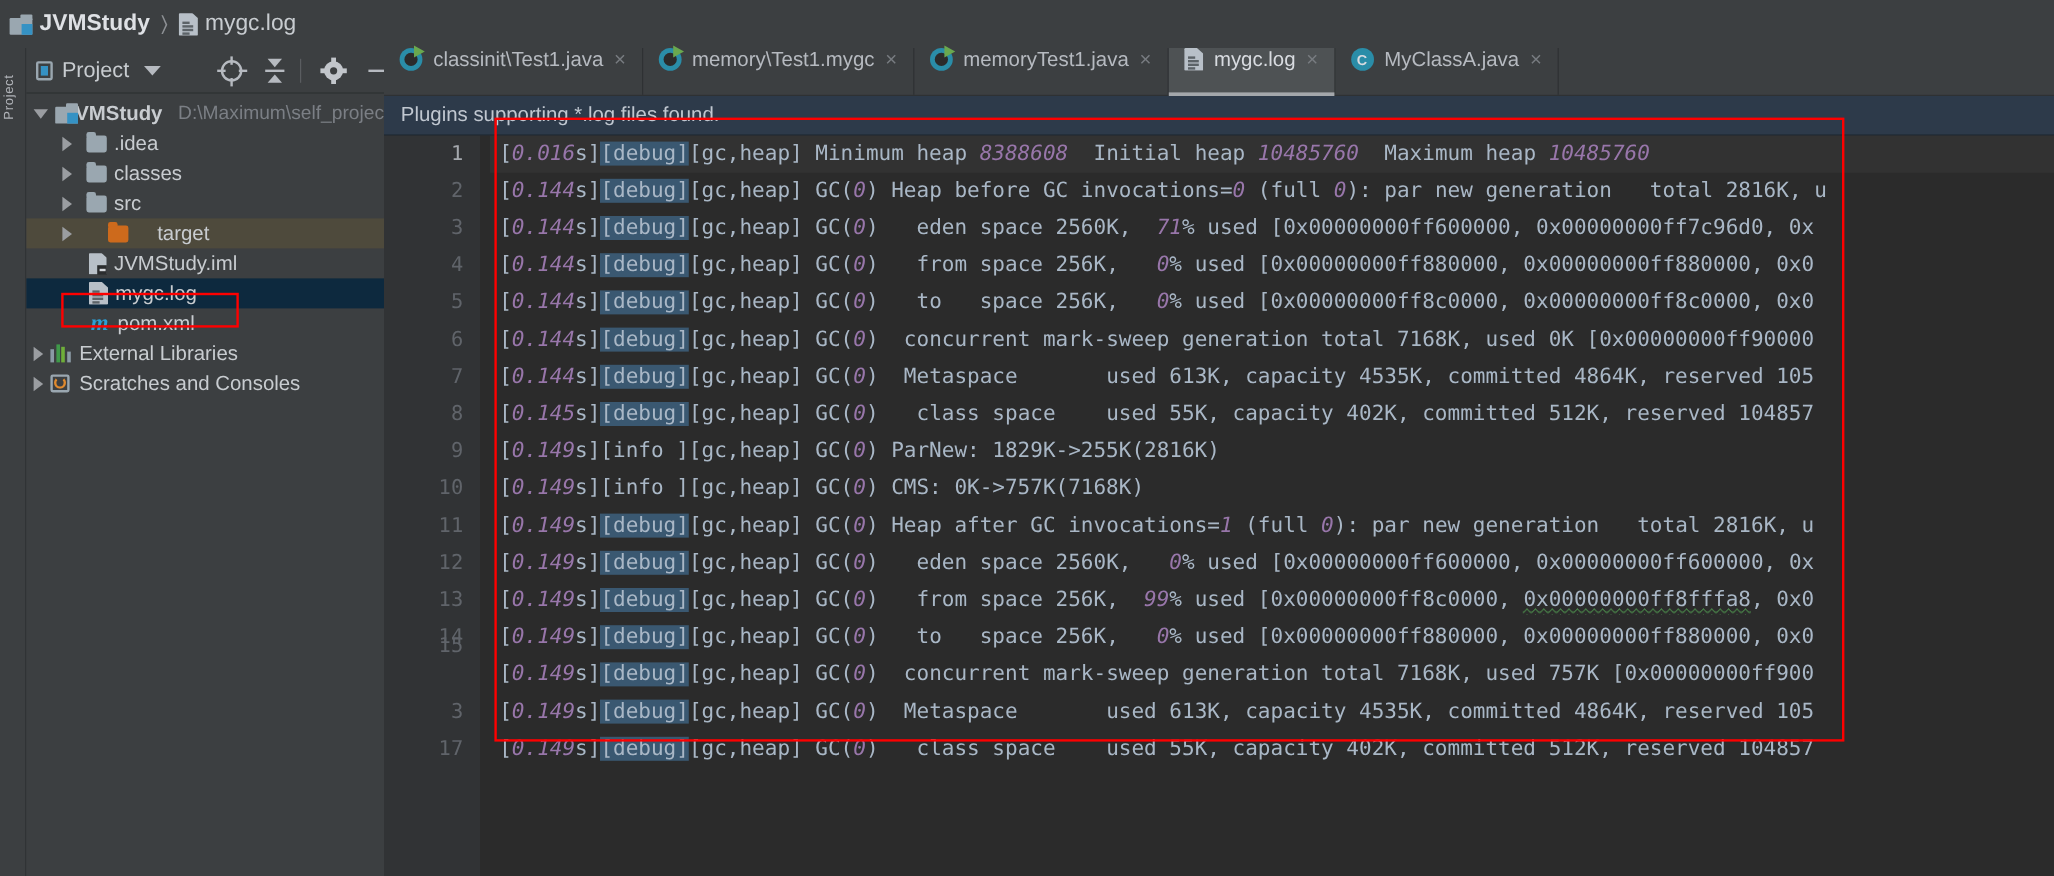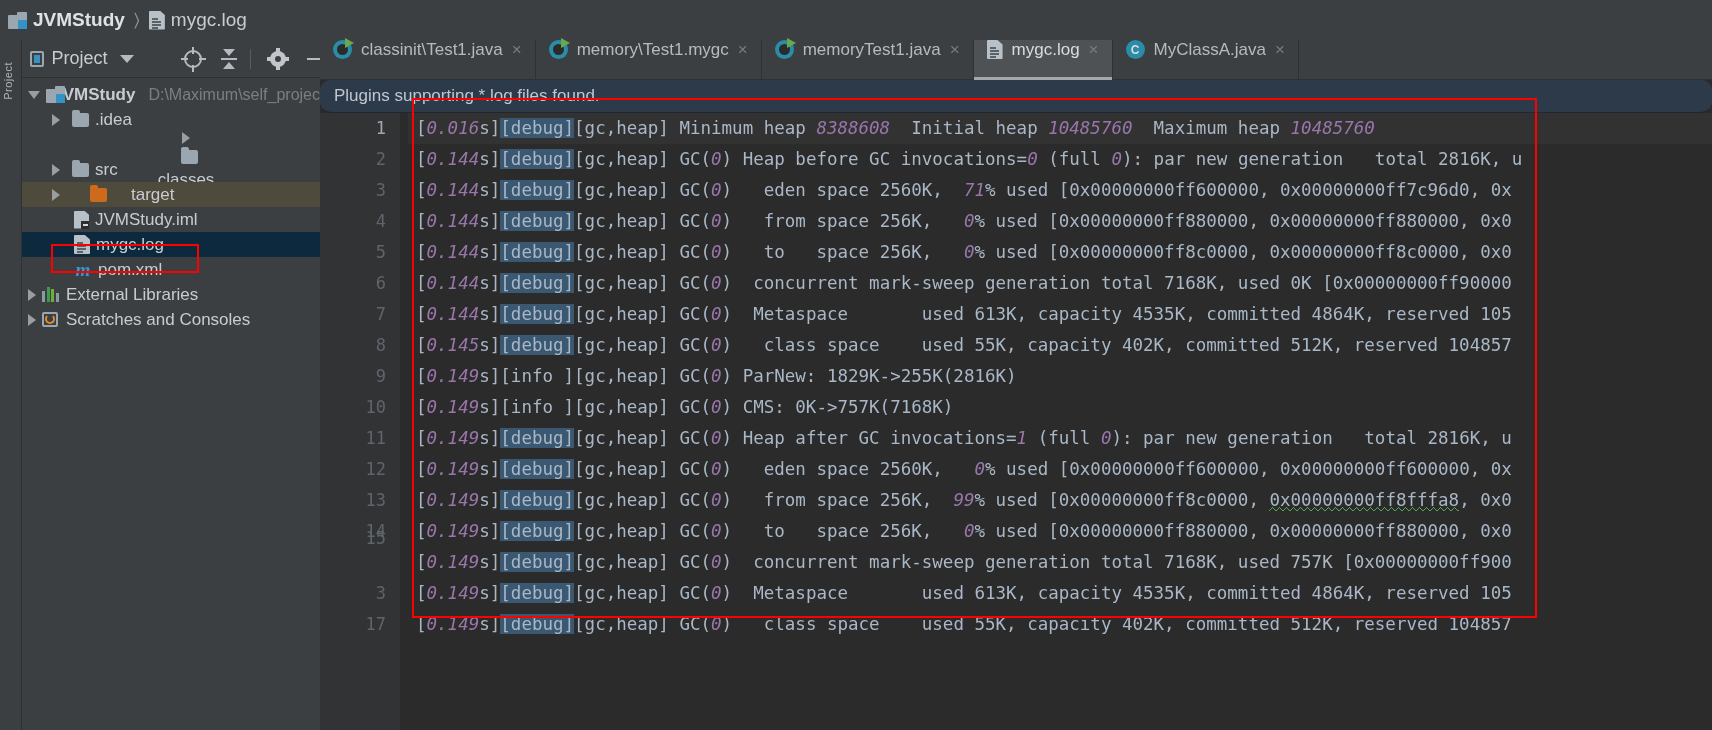--- a/index.html
+++ b/index.html
@@ -135,21 +135,20 @@
                          border-left:9px solid #6aa84f; }
   .ico-java.plain { background:#2a8da8; }
   .ico-java.plain .c { position:absolute;left:0;right:0;top:0;bottom:0;display:flex;align-items:center;
                        justify-content:center;color:#d8dbe0;font-size:12px;font-weight:bold;z-index:2;}
   .ico-java.plain::before { display:none; }
 
   .notify {
     position: relative; height: 33px; background: #2d3a4a;
     display: flex; align-items: center; padding-left: 14px;
     border-bottom: 1px solid #1f2832;
-    border-radius: 11px;
   }
   .notify-text { font-size: 17px; color: #c0c7d0; }
 
   
   .codeview { position: relative; height: 617px; overflow: hidden; background: #2b2b2b; }
   .gutter {
     position: absolute; left: 0; top: 0; width: 80px; height: 100%;
     background: #313335;
   }
   .gutter-num {
@@ -260,21 +259,21 @@
         <span class="tree-label bold">JVMStudy</span>
         <span class="tree-path">D:\Maximum\self_projec</span>
       </div>
 
       <div class="tree-row" style="padding-left:30px;">
         <span class="arrow-r"></span>
         <span class="folder" style="margin-left:6px;"></span>
         <span class="tree-label">.idea</span>
       </div>
 
-      <div class="tree-row" style="padding-left:30px;flex-direction:column;">
+      <div class="tree-row" style="padding-left:30px;">
         <span class="arrow-r"></span>
         <span class="folder" style="margin-left:6px;"></span>
         <span class="tree-label">classes</span>
       </div>
 
       <div class="tree-row" style="padding-left:30px;">
         <span class="arrow-r"></span>
         <span class="folder" style="margin-left:6px;"></span>
         <span class="tree-label">src</span>
       </div>

